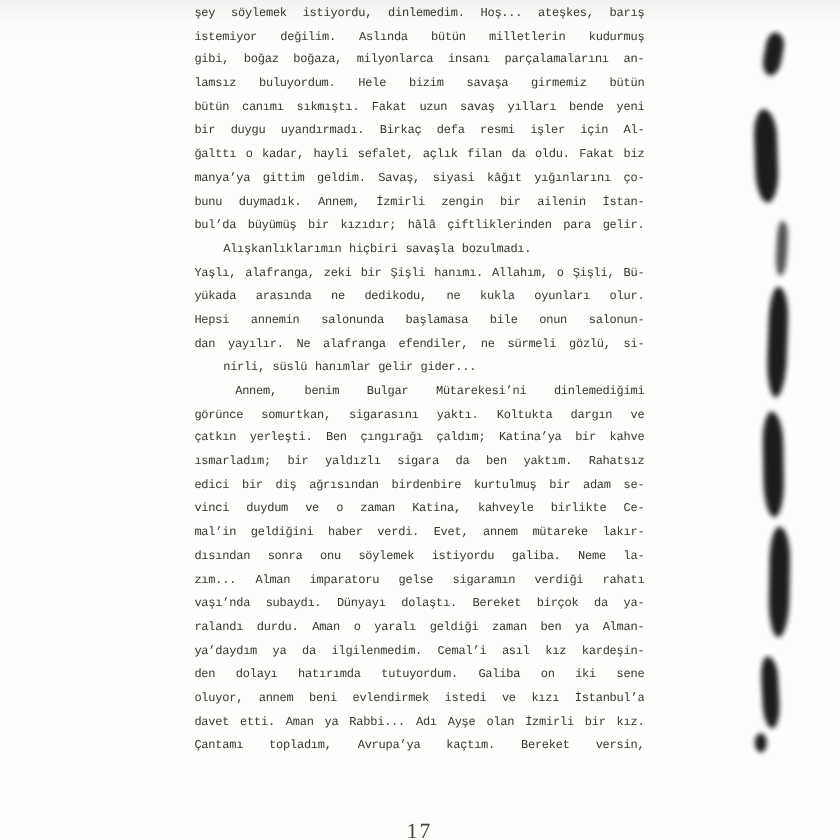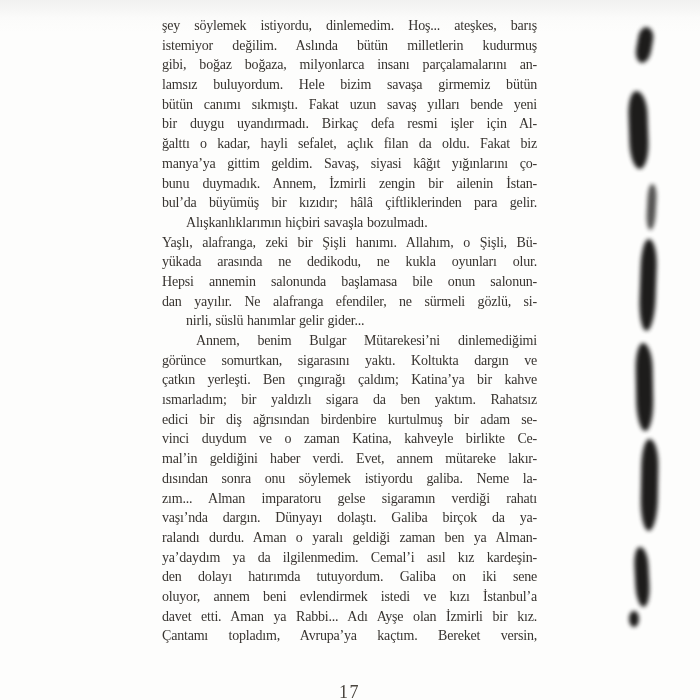--- a/index.html
+++ b/index.html
@@ -6,23 +6,23 @@
   body{
     width:700px;height:700px;overflow:hidden;position:relative;
     background:#fdfdfc;
     font-family:"Liberation Serif", serif;
   }
   .page{
     position:absolute;inset:0;width:700px;height:700px;
     background:linear-gradient(#f1f1f0 0px,#fbfbfa 18px,#fdfdfc 32px);
   }
   .text-block{
-    position:absolute;left:162px;top:16px;width:375px;
+    position:absolute;left:162px;top:2px;width:375px;
     color:#383430;
-    font-size:14px;line-height:19.7px;letter-spacing:-0.2px;
+    font-size:10px;line-height:19.7px;letter-spacing:-0.2px;font-family:Liberation Mono, monospace;
   }
   .line{
     text-align:justify;
     text-align-last:justify;
     height:19.7px;overflow:hidden;
     word-spacing:0.5px;
   }
   .line.indent{padding-left:34px;}
   .line.pend{text-align-last:left;margin-left:24px;}
   .page-number{
@@ -69,21 +69,21 @@
     <div class="line pend">nirli, süslü hanımlar gelir gider...</div>
     <div class="line indent">Annem, benim Bulgar Mütarekesi’ni dinlemediğimi</div>
     <div class="line">görünce somurtkan, sigarasını yaktı. Koltukta dargın ve</div>
     <div class="line">çatkın yerleşti. Ben çıngırağı çaldım; Katina’ya bir kahve</div>
     <div class="line">ısmarladım; bir yaldızlı sigara da ben yaktım. Rahatsız</div>
     <div class="line">edici bir diş ağrısından birdenbire kurtulmuş bir adam se-</div>
     <div class="line">vinci duydum ve o zaman Katina, kahveyle birlikte Ce-</div>
     <div class="line">mal’in geldiğini haber verdi. Evet, annem mütareke lakır-</div>
     <div class="line">dısından sonra onu söylemek istiyordu galiba. Neme la-</div>
     <div class="line">zım... Alman imparatoru gelse sigaramın verdiği rahatı</div>
-    <div class="line">vaşı’nda dargın. Dünyayı dolaştı. Galiba birçok da ya-</div>
+    <div class="line">vaşı’nda subaydı. Dünyayı dolaştı. Bereket birçok da ya-</div>
     <div class="line">ralandı durdu. Aman o yaralı geldiği zaman ben ya Alman-</div>
     <div class="line">ya’daydım ya da ilgilenmedim. Cemal’i asıl kız kardeşin-</div>
     <div class="line">den dolayı hatırımda tutuyordum. Galiba on iki sene</div>
     <div class="line">oluyor, annem beni evlendirmek istedi ve kızı İstanbul’a</div>
     <div class="line">davet etti. Aman ya Rabbi... Adı Ayşe olan İzmirli bir kız.</div>
     <div class="line">Çantamı topladım, Avrupa’ya kaçtım. Bereket versin,</div>
   </div>
 
   <div class="page-number">17</div>
 

